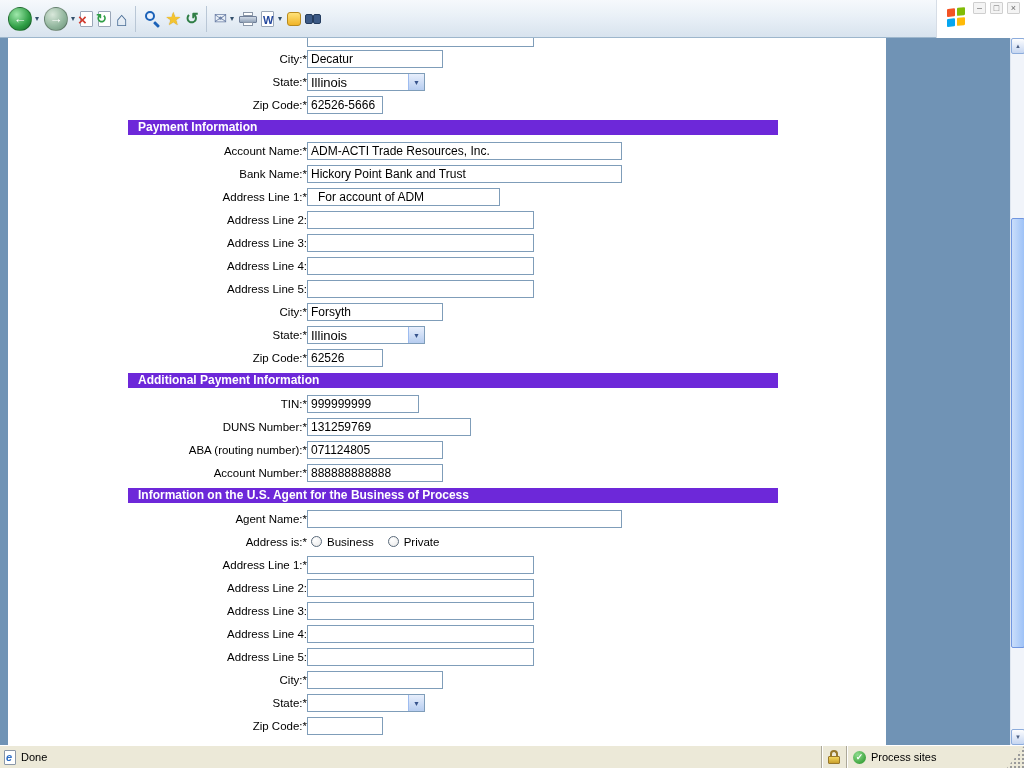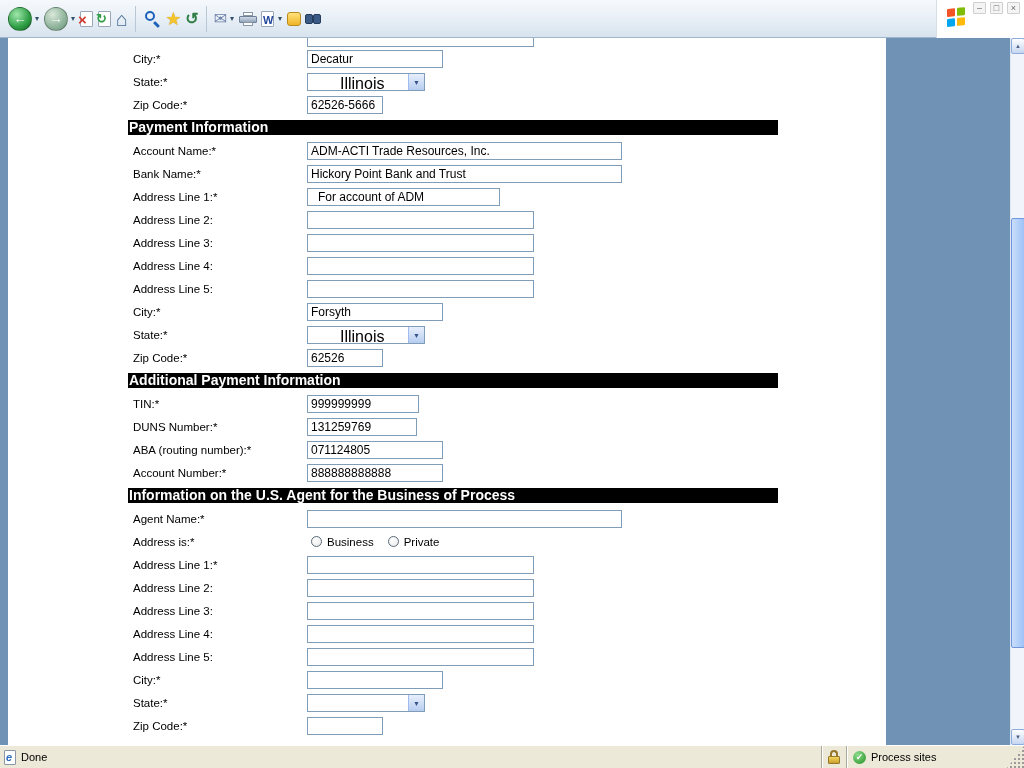--- a/index.html
+++ b/index.html
@@ -70,32 +70,32 @@
 
   
   .viewport { position:absolute; top:38px; left:0; width:1010px; height:707px; background:#7093b5; overflow:hidden; }
   .page { position:absolute; left:8px; top:0; width:878px; height:707px; background:#ffffff; }
 
   .partial-input {
     margin-left:299px; width:227px; height:9px;
     border:1px solid #7f9db9; border-top:none; background:#fff;
   }
   .row { height:23px; display:flex; align-items:center; padding-left:125px; }
-  .lbl { width:174px; font-size:11.5px; color:#000; }
+  .lbl { width:174px; font-size:11.5px; color:#000;text-align:right; }
   .inp {
     height:18px; border:1px solid #7f9db9; background:#fff;
     font-family:"Liberation Sans", sans-serif; font-size:12px; padding:1px 3px; color:#000;
   }
   .sec-hdr {
     margin:4px 0 4px 120px; width:650px; height:15px;
-    background:#000000; color:#ffffff; font-weight:bold; font-size:14px;
-    line-height:15px; padding-left:1px;
+    background:#6d28d9; color:#ffffff; font-weight:bold; font-size:12px;
+    line-height:15px; padding-left:10px;
   }
   .sel { width:118px; height:18px; border:1px solid #7f9db9; background:#fff; display:flex; }
-  .sel-txt { flex:1; font-size:16px; padding:1px 0 0 3px; overflow:hidden; white-space:nowrap;margin-left:29px; }
+  .sel-txt { flex:1; font-size:13px; padding:1px 0 0 3px; overflow:hidden; white-space:nowrap; }
   .sel-btn {
     width:16px; background:linear-gradient(#e8effc,#b7cdf0); border-left:1px solid #9ebcf0;
     color:#37538c; font-size:7px; text-align:center; line-height:17px;
   }
   .radio-grp { display:flex; align-items:flex-start; gap:14px; padding-left:4px; }
   .radio-opt { display:flex; align-items:center; gap:5px; }
   .radio-circle { width:11px; height:11px; border-radius:50%; border:1px solid #5a6a7a; background:radial-gradient(circle at 35% 30%, #fff, #e8e8e8); }
   .radio-lbl { font-size:11.5px; }
 
   
@@ -296,21 +296,21 @@
             <span class="lbl">Zip Code:*</span>
             <input type="text" class="inp" value="62526" style="width: 76px;">
           </div>
           <div class="sec-hdr">Additional Payment Information</div>
           <div class="row">
             <span class="lbl">TIN:*</span>
             <input type="text" class="inp" value="999999999" style="width: 112px;">
           </div>
           <div class="row">
             <span class="lbl">DUNS Number:*</span>
-            <input type="text" class="inp" value="131259769" style="width: 110px;">
+            <input type="text" class="inp" value="131259769" style="width: 164px;">
           </div>
           <div class="row">
             <span class="lbl">ABA (routing number):*</span>
             <input type="text" class="inp" value="071124805" style="width: 136px;">
           </div>
           <div class="row">
             <span class="lbl">Account Number:*</span>
             <input type="text" class="inp" value="888888888888" style="width: 136px;">
           </div>
           <div class="sec-hdr">Information on the U.S. Agent for the Business of Process</div>

